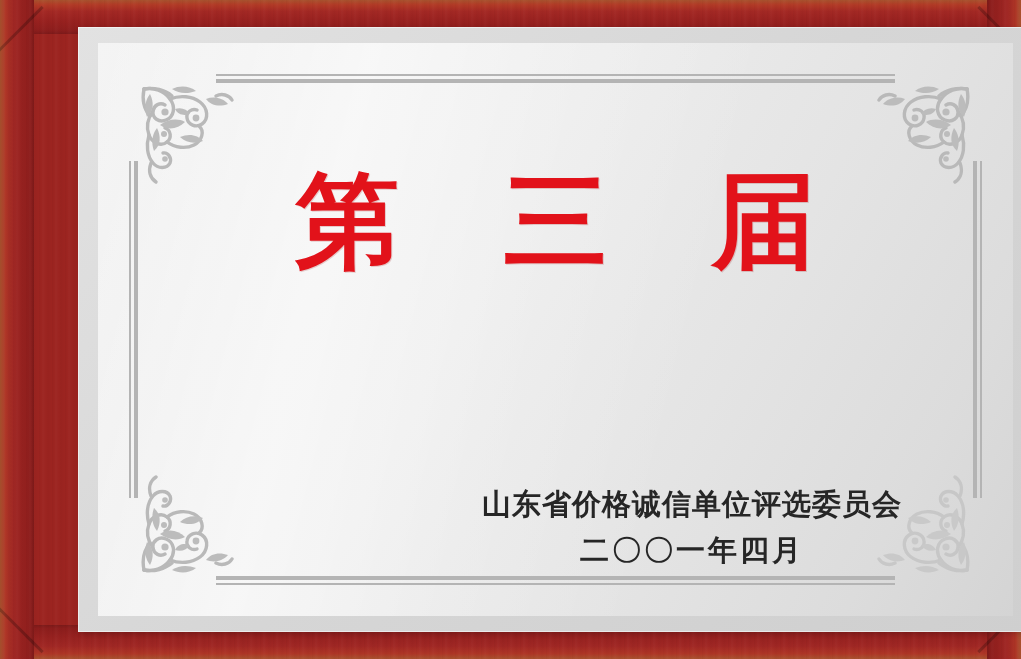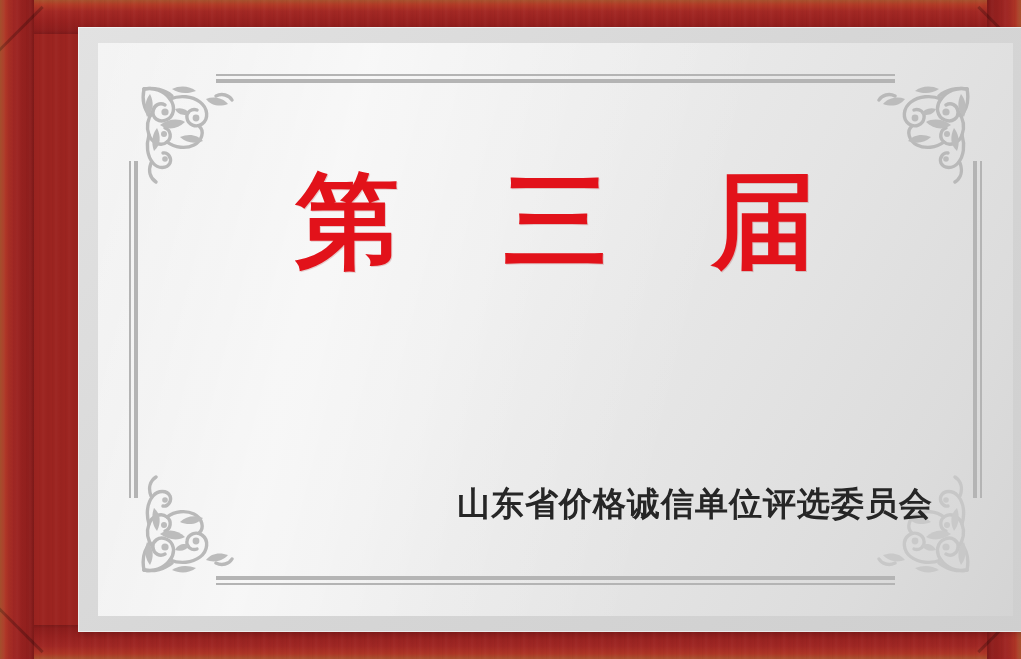--- a/index.html
+++ b/index.html
@@ -198,25 +198,24 @@
     position: absolute;
     right: 86px;
     top: 440px;
     width: 470px;
     text-align: center;
     color: #262626;
     font-family: "DejaVu Sans", "Liberation Sans", sans-serif;
     font-weight: bold;
   }
   .sig-org {
-    font-size: 33px;
+    font-size: 29px;
     letter-spacing: 1px;
     line-height: 1.45;
     white-space: nowrap;
-    font-family: Liberation Mono, monospace;
   }
   .sig-date {
     font-size: 29px;
     letter-spacing: 3px;
     line-height: 1.45;
     margin-top: 4px;
     white-space: nowrap;
   }
 </style>
 </head>
@@ -359,18 +358,19 @@
             <circle cx="45" cy="94" r="2.8"></circle>
           </g>
         </svg>
       </div>
 
       <div class="content">
         <div class="title-line1">第 三 届</div>
 
         <div class="signature">
           <div class="sig-org">山东省价格诚信单位评选委员会</div>
+          <div class="sig-date">二〇〇一年四月</div>
         </div>
       </div>
 
     </div>
   </div>
 </div>
 
 </body></html>

